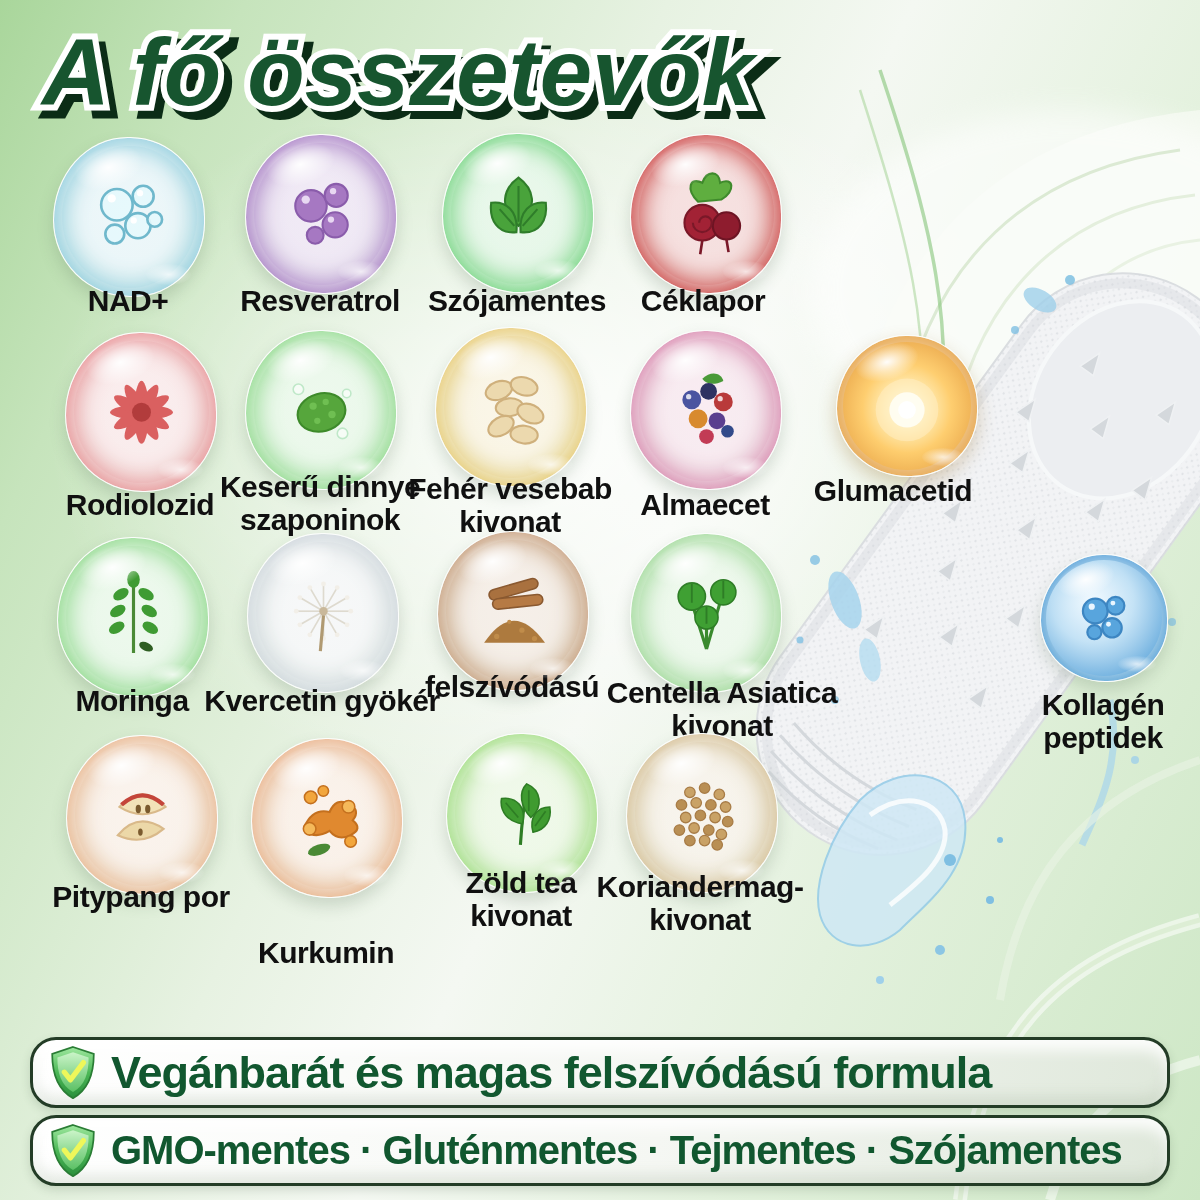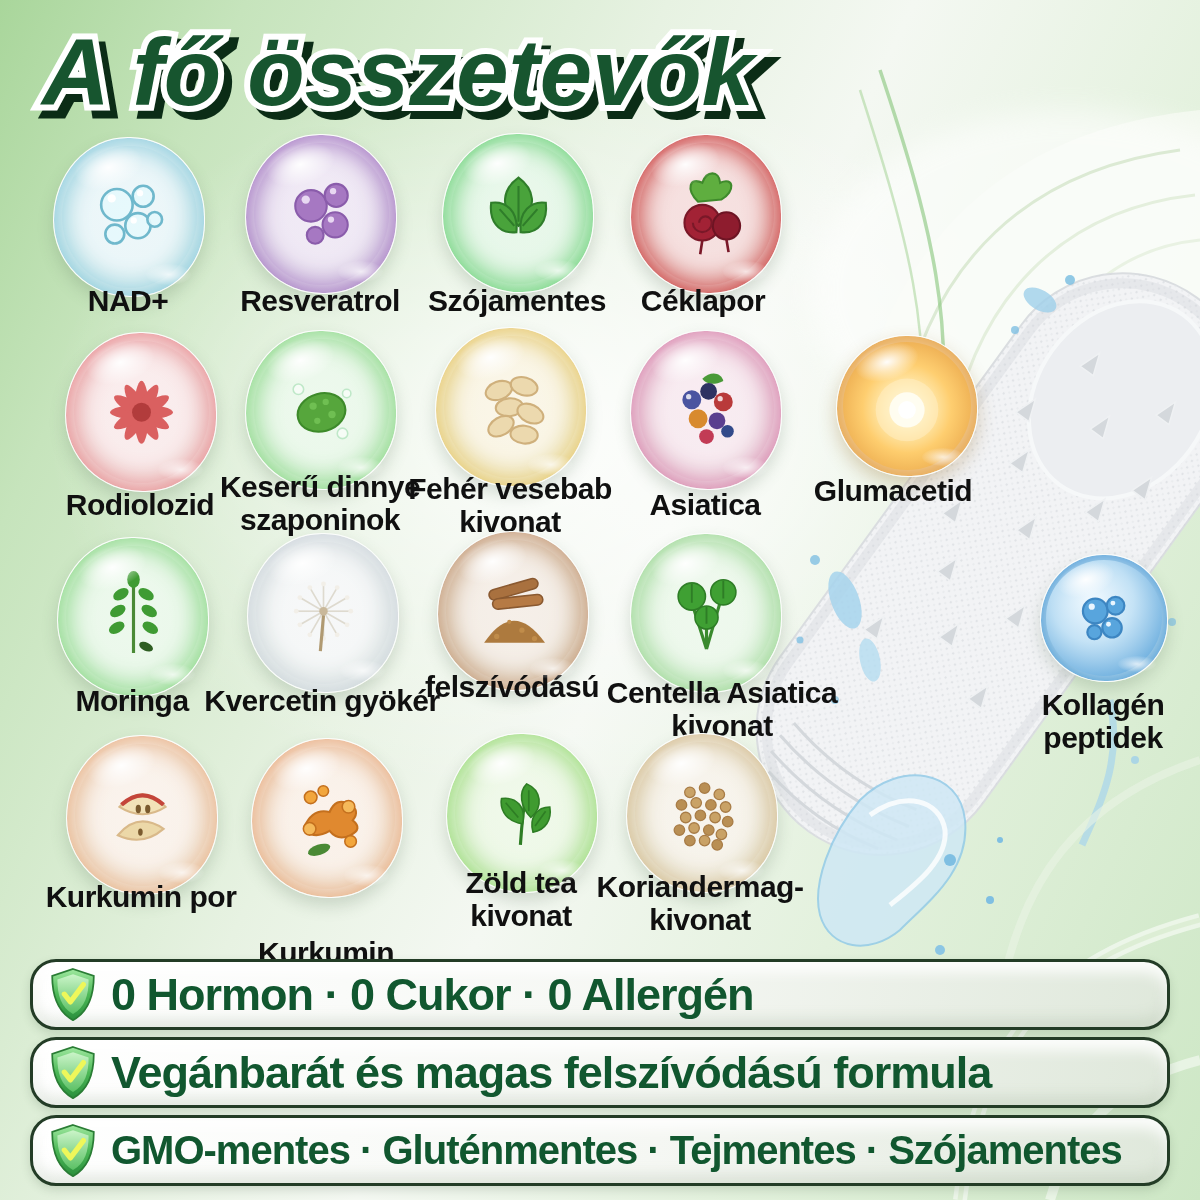--- a/index.html
+++ b/index.html
@@ -279,21 +279,21 @@
           <circle cx="52" cy="32" r="8" fill="#2e3262"></circle>
         <circle cx="66" cy="42" r="9" fill="#b93a3a"></circle>
           <circle cx="42" cy="58" r="9" fill="#d88a2e"></circle>
         <circle cx="60" cy="60" r="8" fill="#5a3f8f"></circle>
           <circle cx="50" cy="75" r="7" fill="#c23b55"></circle>
         <circle cx="70" cy="70" r="6" fill="#324a8a"></circle>
         <circle cx="33" cy="37" r="2.5" fill="#fff" opacity=".8"></circle>
           <circle cx="63" cy="39" r="2.5" fill="#fff" opacity=".8"></circle>
       </svg>
     </div>
-    <div class="ing-label" style="left:575px;top:488px;width:260px;">Asiatica</div>
+    <div class="ing-label" style="left:575px;top:488px;width:260px;">Almaecet</div>
   </div>
 
   <div class="ing">
     <div class="bubble glow" style="left: 836px; top: 335px; width: 140px; height: 140px; --ring: #e8a54b;">
       <div class="tint"></div>
       <svg class="icon" viewBox="0 0 100 100">
         <circle cx="50" cy="54" r="32" fill="rgba(255,240,200,.5)"></circle>
         <circle cx="50" cy="54" r="18" fill="#fffdf2" opacity="0.95"></circle>
         <circle cx="50" cy="54" r="9" fill="#ffffff"></circle>
       </svg>
@@ -419,21 +419,21 @@
       <div class="tint"></div>
       <svg class="icon" viewBox="0 0 100 100">
         <path d="M28 42 Q50 18 72 42 Q50 56 28 42 Z" fill="#f2e2b8" stroke="#d9b98a" stroke-width="2"></path>
         <path d="M30 40 Q50 22 70 40" fill="none" stroke="#c4453a" stroke-width="4"></path>
         <path d="M26 66 Q48 46 70 66 Q48 80 26 66 Z" fill="#ecd8a8" stroke="#d9b98a" stroke-width="2" transform="rotate(-8 48 64)"></path>
         <ellipse cx="46" cy="44" rx="2.5" ry="4" fill="#7a5a2e"></ellipse>
           <ellipse cx="55" cy="44" rx="2.5" ry="4" fill="#7a5a2e"></ellipse>
         <ellipse cx="48" cy="66" rx="2.2" ry="3.5" fill="#7a5a2e"></ellipse>
       </svg>
     </div>
-    <div class="ing-label" style="left:11px;top:880px;width:260px;">Kurkumin por</div>
+    <div class="ing-label" style="left:11px;top:880px;width:260px;">Pitypang por</div>
   </div>
 
   <div class="ing">
     <div class="bubble" style="left: 251px; top: 738px; width: 150px; height: 158px; --ring: #e8ae84;">
       <div class="tint"></div>
       <svg class="icon" viewBox="0 0 100 100">
         <path d="M28 58 Q36 40 52 44 Q58 30 70 36 Q82 42 74 52 Q84 60 72 66 Q60 72 52 62 Q38 70 30 62 Z" fill="#e0892f" stroke="#c4701e" stroke-width="2"></path>
         <circle cx="33" cy="60" r="6" fill="#f5b95a" stroke="#c4701e" stroke-width="1.5"></circle>
         <circle cx="70" cy="39" r="6" fill="#f5b95a" stroke="#c4701e" stroke-width="1.5"></circle>
         <g fill="#f2a63c" stroke="#c4701e" stroke-width="1.5">
@@ -487,28 +487,20 @@
           <circle cx="38" cy="76" r="5" fill="#b98f54"></circle>
             <circle cx="52" cy="76" r="5" fill="#c9a266"></circle>
             <circle cx="64" cy="80" r="5" fill="#b98f54"></circle>
         </g>
       </svg>
     </div>
     <div class="ing-label" style="left:570px;top:870px;width:260px;text-align:center;">Koriandermag-
 kivonat</div>
   </div>
 
-  <div class="banner b0" style="top:959px;">
-    <svg class="shield" viewBox="0 0 60 66">
-      <path d="M30 3 L54 11 C54 34 48 52 30 62 C12 52 6 34 6 11 Z" fill="url(#shg1)" stroke="#2a7d35" stroke-width="2"></path>
-      <path d="M30 9 L48 15 C48 33 44 47 30 55 C16 47 12 33 12 15 Z" fill="url(#shg2)" opacity="0.9"></path>
-      <path d="M20 32 L27 41 L42 21" stroke="#eef75a" stroke-width="6" fill="none" stroke-linecap="round" stroke-linejoin="round"></path>
-    </svg>
-    <span class="banner-text">0 Hormon · 0 Cukor · 0 Allergén</span>
-  </div>
 
   <div class="banner b2" style="top:1115px;">
     <svg class="shield" viewBox="0 0 60 66">
       <path d="M30 3 L54 11 C54 34 48 52 30 62 C12 52 6 34 6 11 Z" fill="url(#shg1)" stroke="#2a7d35" stroke-width="2"></path>
       <path d="M30 9 L48 15 C48 33 44 47 30 55 C16 47 12 33 12 15 Z" fill="url(#shg2)" opacity="0.9"></path>
       <path d="M20 32 L27 41 L42 21" stroke="#eef75a" stroke-width="6" fill="none" stroke-linecap="round" stroke-linejoin="round"></path>
     </svg>
     <span class="banner-text">GMO-mentes · Gluténmentes · Tejmentes · Szójamentes</span>
   </div>
 

